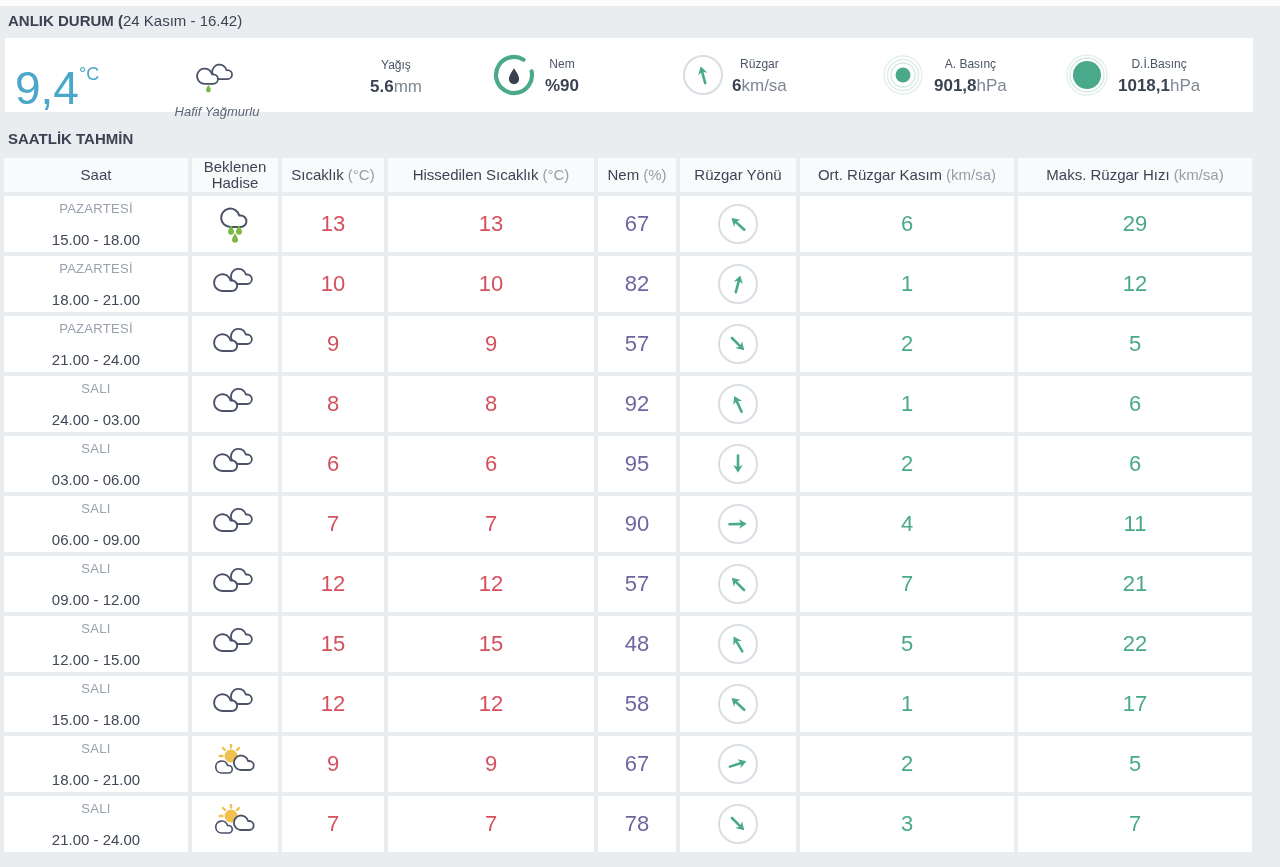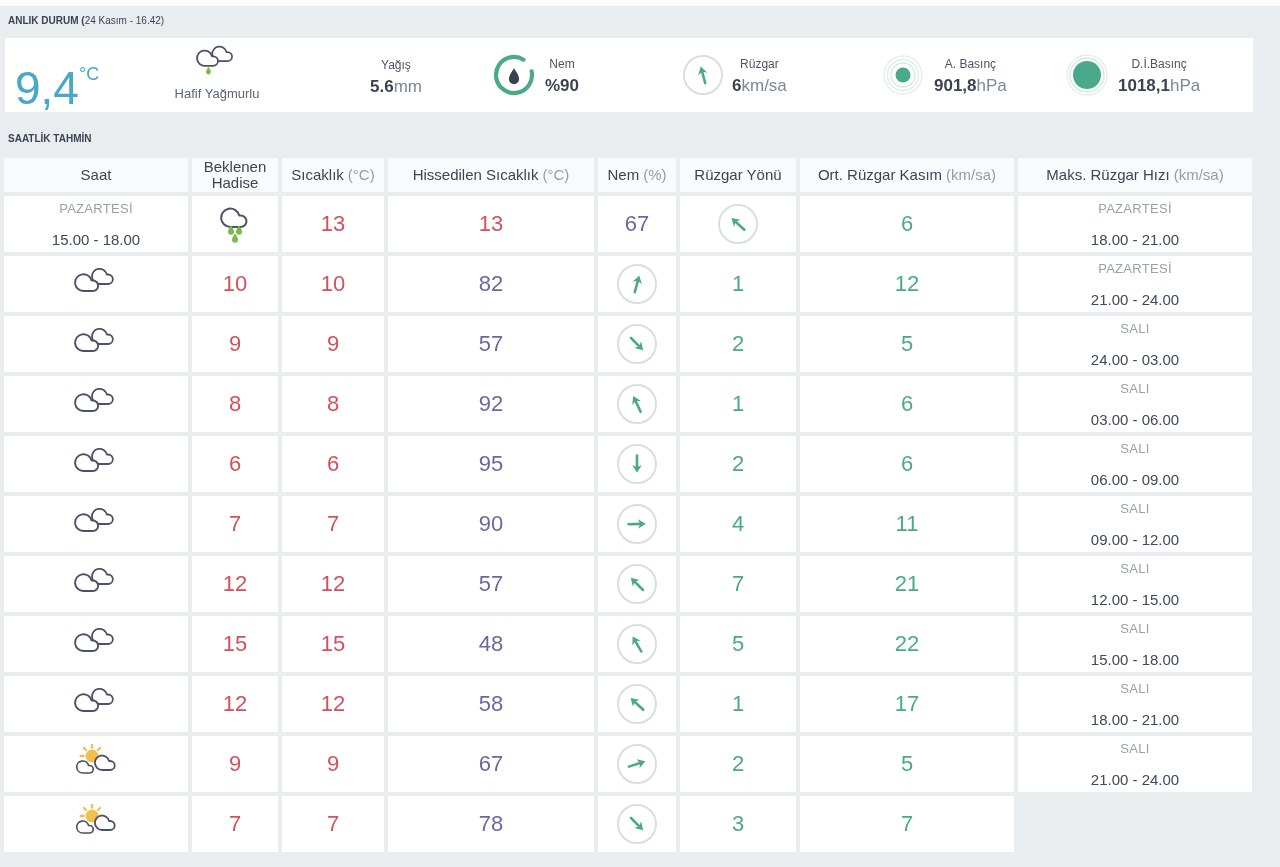--- a/index.html
+++ b/index.html
@@ -6,27 +6,27 @@
     --green:#4aa98a; --red:#d4505c; --purple:#6e66a0; --cyan:#4ba7c9;
     --navy:#3b4353; --outline:#4b5168; --drop:#7cb944; --sun:#f0c14e;
     --pagebg:#e9edf0; --cellbg:#ffffff; --headcellbg:#f8fafb;
     --muted:#98a1ac; --label:#4b5466; --unit:#7e8795; --ring:#dfeee8;
     --circle-border:#d9dee3;
   }
   *{margin:0;padding:0;box-sizing:border-box;}
   html,body{width:1280px;height:867px;overflow:hidden;}
   body{background:var(--pagebg);font-family:"Liberation Sans",sans-serif;color:var(--navy);}
   .top-strip{height:6px;background:#fdfdfe;}
-  .section-title{font-size:10px;font-weight:bold;color:var(--navy);margin:6px 0 8px 8px;height:18px;line-height:18px;}
+  .section-title{font-size:15px;font-weight:bold;color:var(--navy);margin:6px 0 8px 8px;height:18px;line-height:18px;}
   .section-title .normal{font-weight:normal;}
   
   .current-card{position:relative;margin-left:5px;width:1248px;height:74px;background:var(--cellbg);border-radius:0;}
   .cur-temp{position:absolute;left:10px;top:8px;font-size:46px;color:var(--cyan);line-height:56px;}
   .cur-temp .deg{font-size:18px;vertical-align:24px;letter-spacing:0;}
-  .cur-cond{position:absolute;left:152px;top:5px;width:120px;text-align:center;}
+  .cur-cond{position:absolute;left:152px;top:23px;width:120px;text-align:center;font-style:italic;}
   .cur-cond .cond-label{font-size:13px;color:#5c6575;margin-top:1px;}
   .cur-block{position:absolute;top:15px;display:flex;align-items:center;gap:9px;}
   .blk-text .lbl{font-size:12px;color:var(--label);line-height:22px;text-align:center;}
   .blk-text .val{font-size:17px;line-height:22px;color:var(--unit);}
   .blk-text .val b{color:var(--navy);}
   .pos-precip{left:365px;top:16px;}
   .pos-hum{left:487px;}
   .pos-wind{left:678px;}
   .pos-pa{left:876px;}
   .pos-pd{left:1060px;}
@@ -220,20 +220,23 @@
   <div class="td">
     <div class="dir-circle">
         <svg style="transform: rotate(-48deg);">
           <use href="#icon-arrow"></use>
         </svg>
       </div>
   </div>
   <div class="td">
       <span class="val-num c-green">6</span>
     </div>
+  <div class="td">
+      <span class="val-num c-green">29</span>
+    </div>
 
   <div class="td saat">
     <div class="day">PAZARTESİ</div>
     <div class="time">18.00 - 21.00</div>
   </div>
   <div class="td">
     <svg class="wicon">
         <use href="#icon-cloudy"></use>
       </svg>
   </div>

